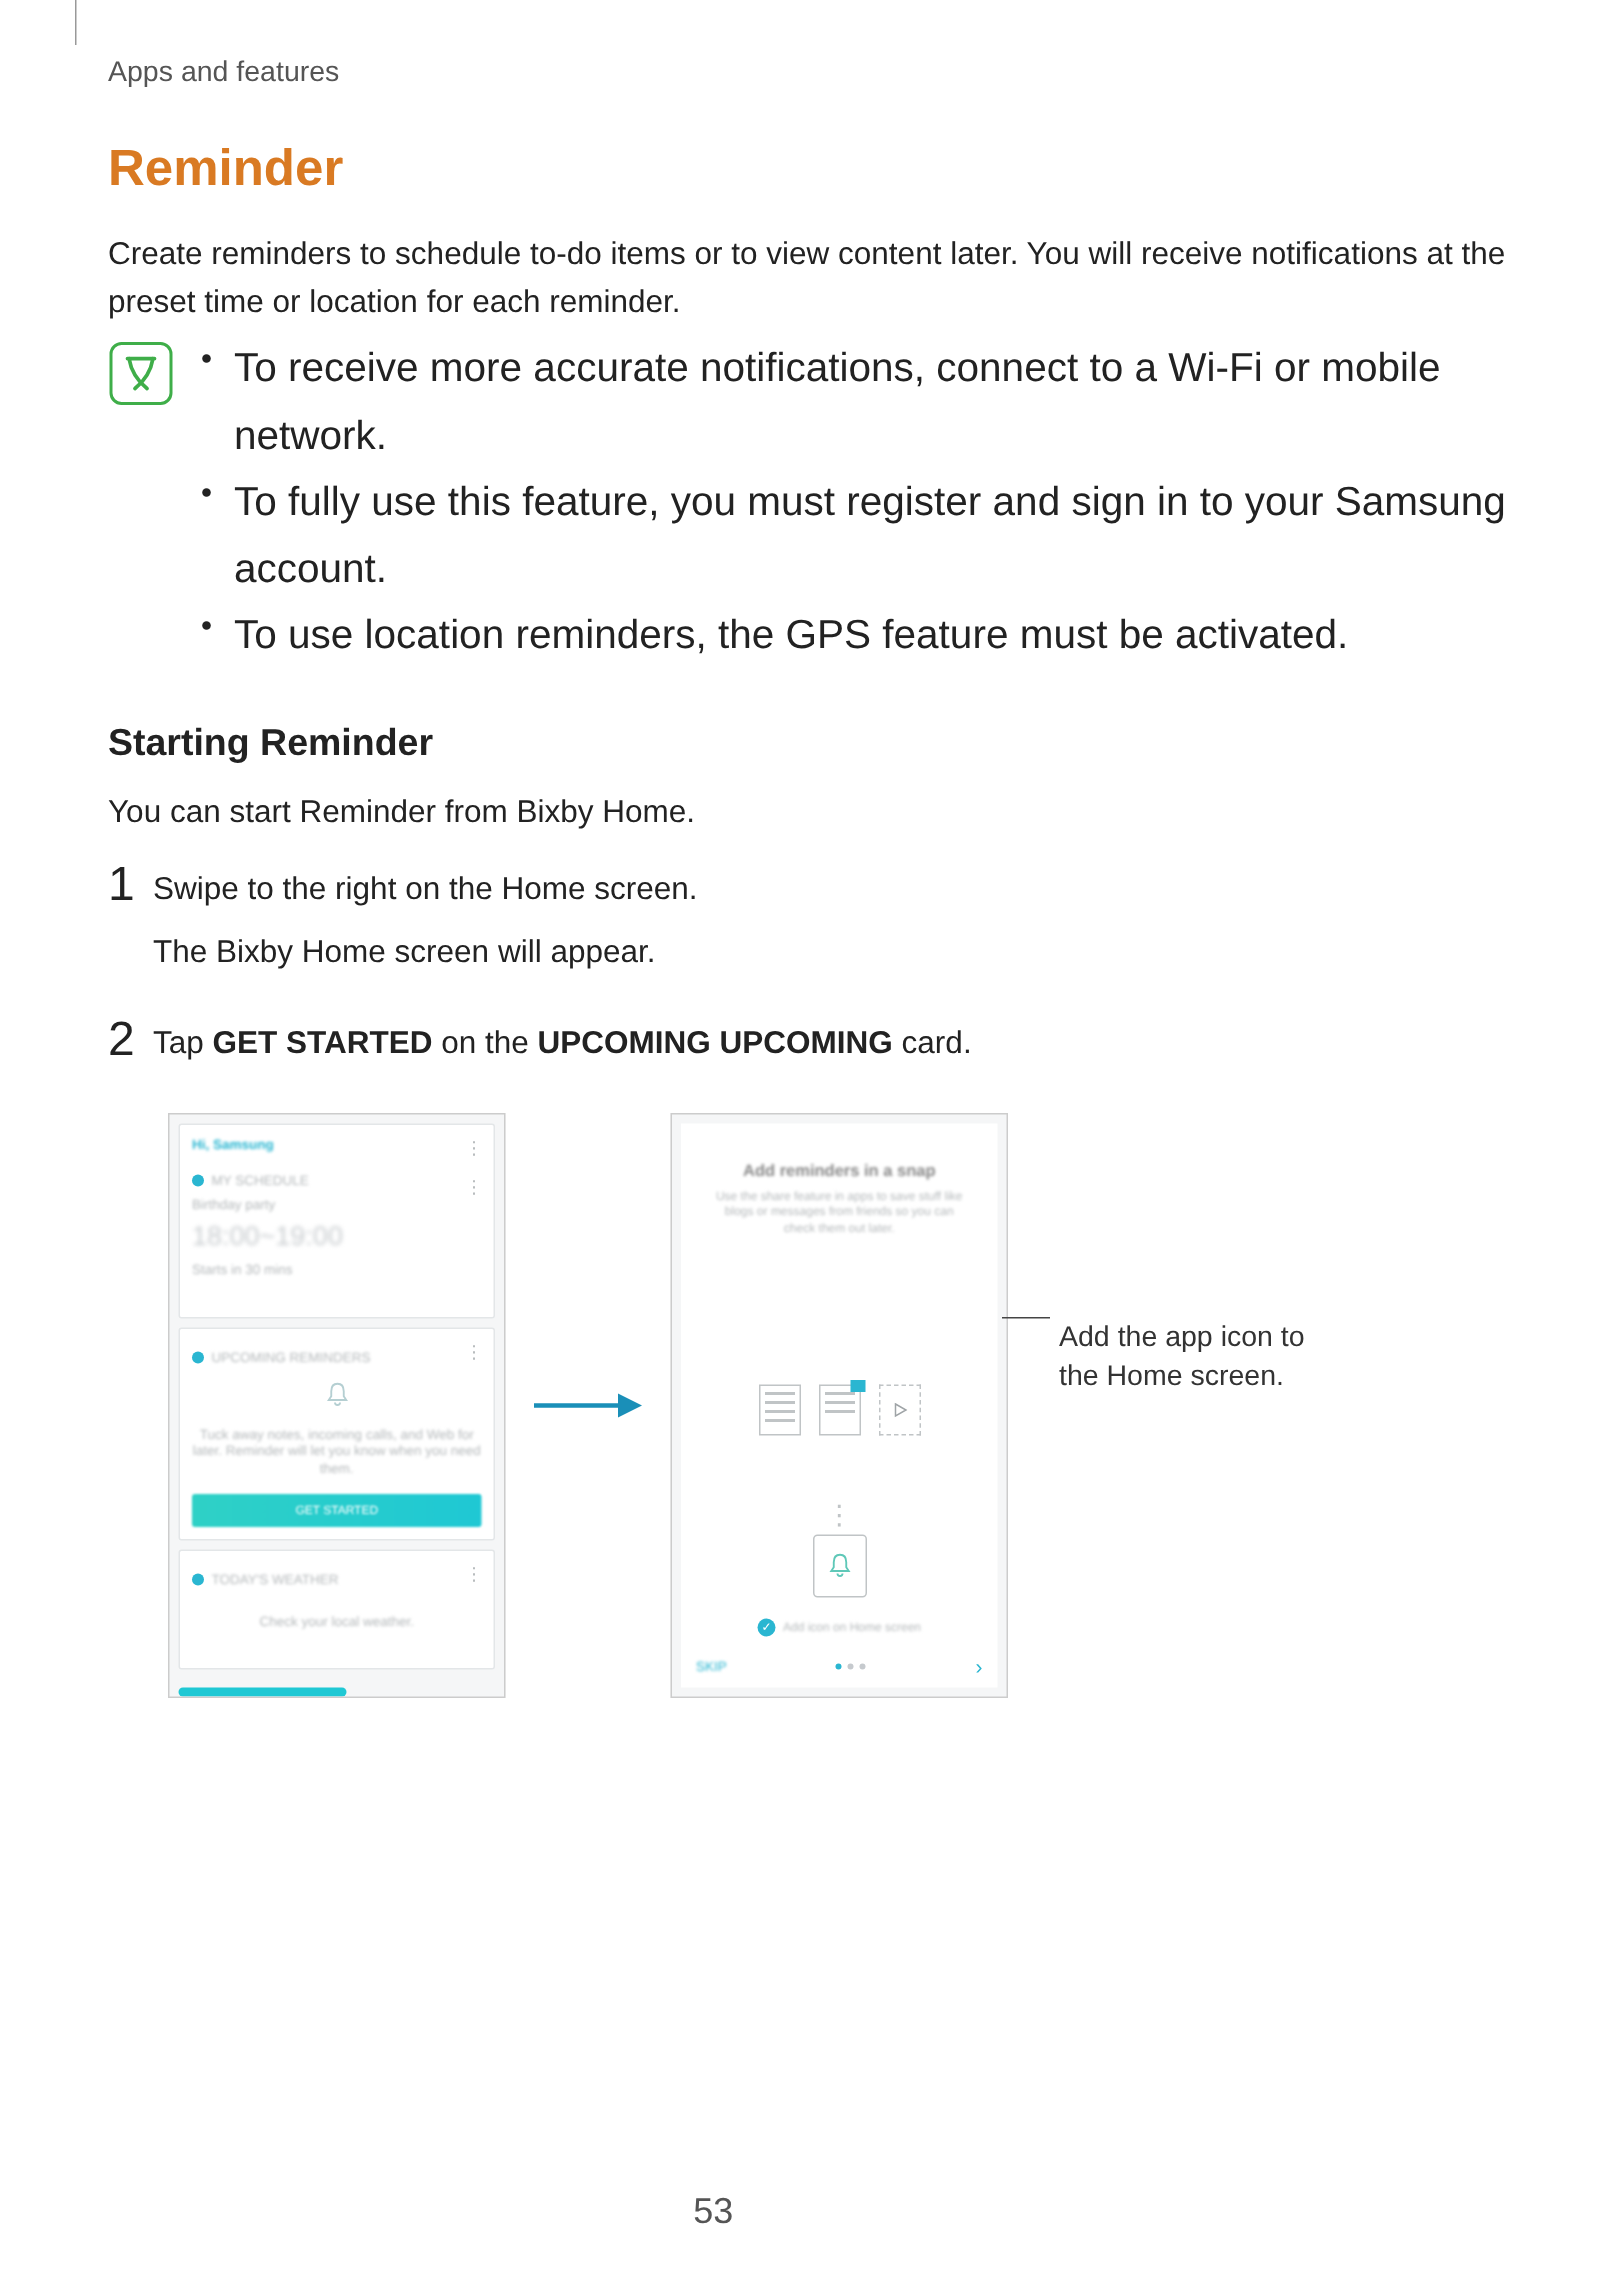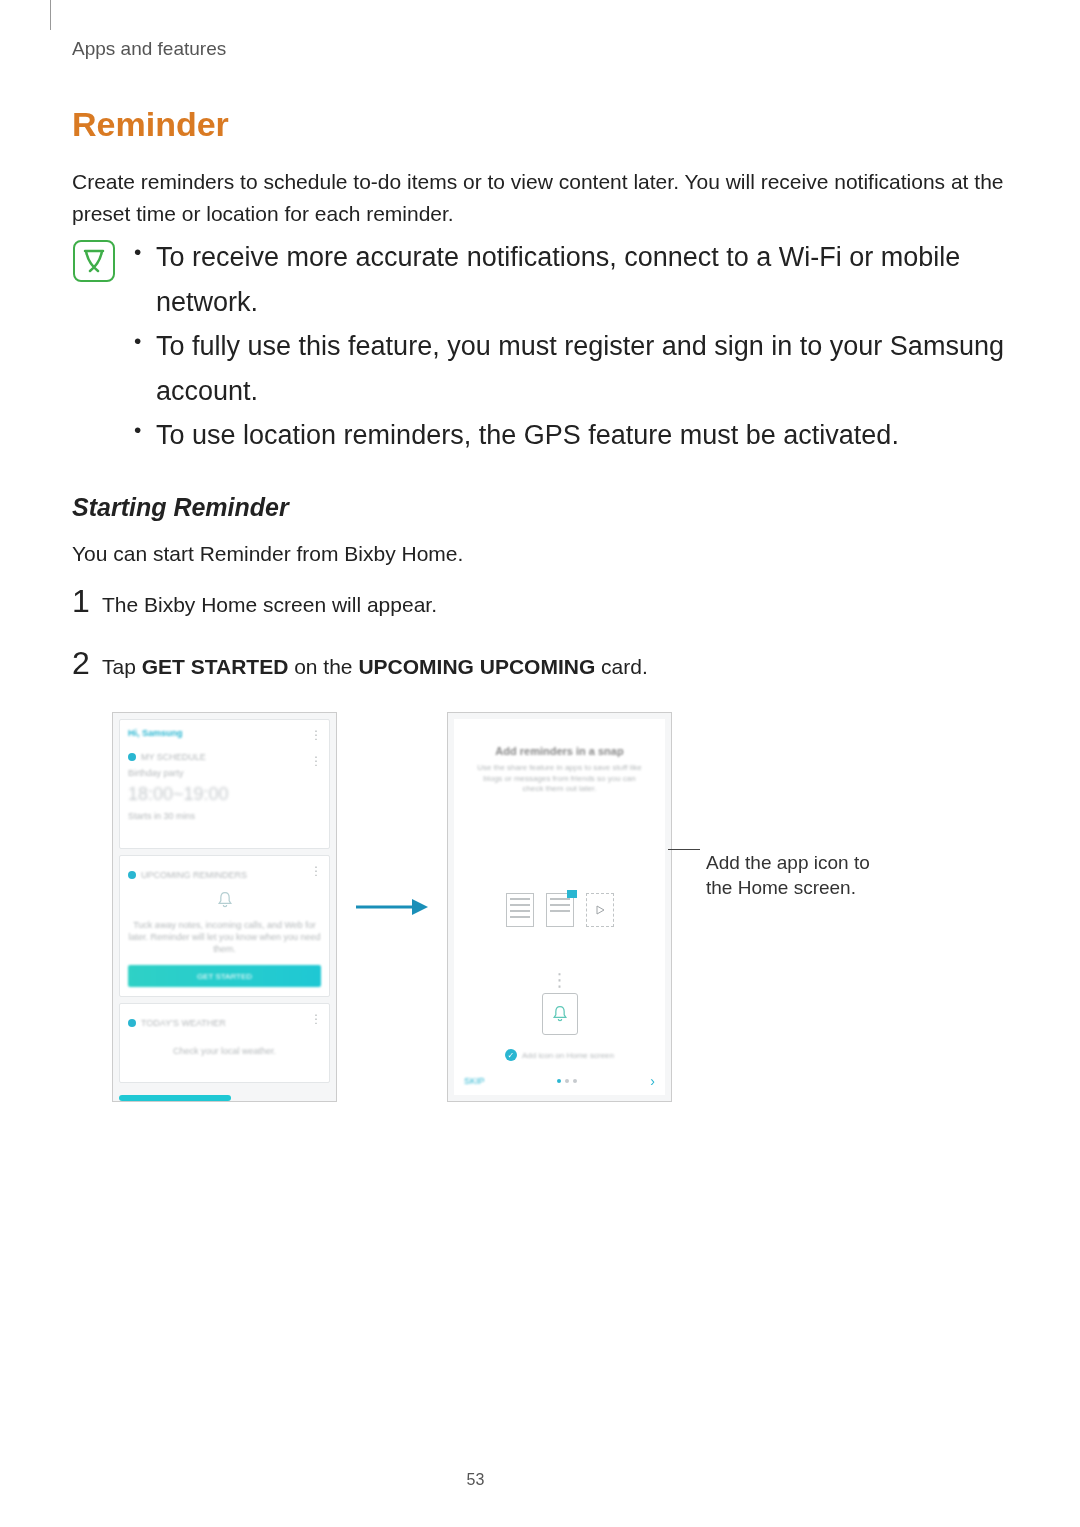--- a/index.html
+++ b/index.html
@@ -26,21 +26,21 @@
     .header-section {
       position: absolute;
       left: 72px;
       top: 38px;
       font-size: 19px;
       color: #555;
     }
     .content {
       position: absolute;
       left: 72px;
-      top: 105px;
+      top: 93px;
       width: 936px;
     }
     .section-title {
       color: #d97a23;
       font-size: 34px;
       font-weight: bold;
       margin-bottom: 22px;
     }
     .intro-text {
       font-size: 21px;
@@ -78,21 +78,20 @@
       left: 0;
       top: 0;
       font-size: 21px;
     }
     .subsection-title {
       font-size: 25px;
       font-weight: bold;
       color: #222;
       margin-top: 35px;
       margin-bottom: 16px;
-      font-style: italic;
     }
     .sub-intro {
       font-size: 21px;
       line-height: 1.5;
       margin-bottom: 20px;
     }
     .step {
       display: flex;
       align-items: flex-start;
       margin-bottom: 20px;
@@ -159,21 +158,21 @@
       width: 170px;
       position: relative;
       top: -32px;
     }
     .page-number {
       position: absolute;
       bottom: 38px;
       left: 0;
       width: 908px;
       text-align: center;
-      font-size: 16px;
+      font-size: 24px;
       color: #555;
       padding-left: 43px;
     }
     
     .ps1-card {
       background: #fff;
       border: 1px solid #e3e6e8;
       border-radius: 2px;
       margin: 6px 6px 4px 6px;
       padding: 8px;
@@ -374,20 +373,21 @@
       <li>To use location reminders, the GPS feature must be activated.</li>
     </ul>
   </div>
 
   <h2 class="subsection-title">Starting Reminder</h2>
   <p class="sub-intro">You can start Reminder from Bixby Home.</p>
 
   <div class="step">
     <div class="step-number">1</div>
     <div class="step-body">
+      <p>Swipe to the right on the Home screen.</p>
       <p>The Bixby Home screen will appear.</p>
     </div>
   </div>
 
   <div class="step">
     <div class="step-number">2</div>
     <div class="step-body">
       <p>
         <span>Tap </span><span class="bold">GET STARTED</span><span> on the </span><span class="bold">UPCOMING UPCOMING</span><span> card.</span>
       </p>

